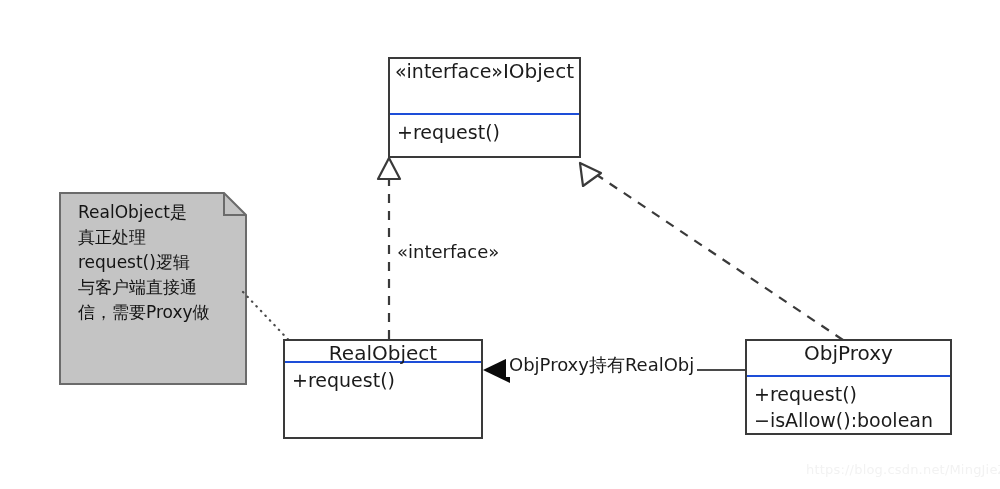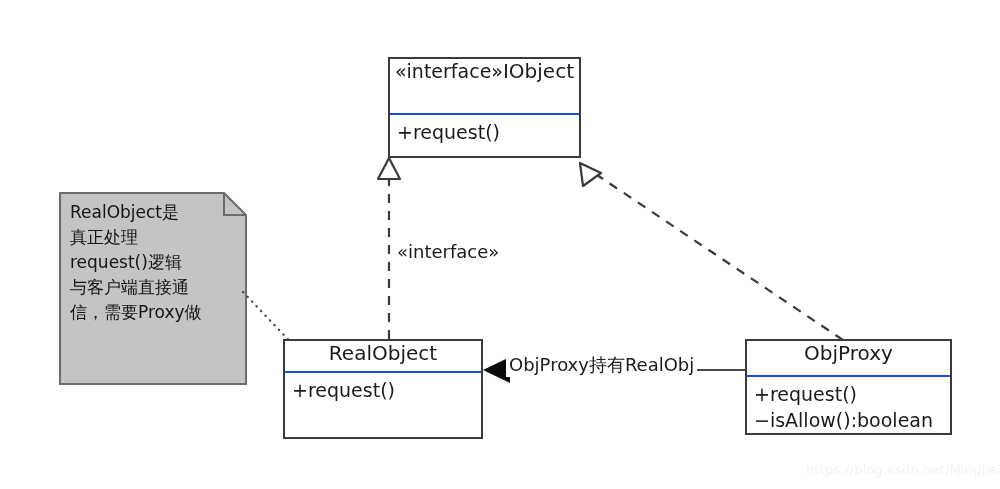--- a/index.html
+++ b/index.html
@@ -64,21 +64,21 @@
   
   #note-box {
     position: absolute;
     left: 60px;
     top: 193px;
     width: 186px;
     height: 191px;
   }
   #note-text {
     position: absolute;
-    left: 10px;
+    left: 18px;
     top: 7px;
     width: 170px;
     font-size: 17px;
     line-height: 25px;
     color: #141414;
     letter-spacing: 0px;
   }
   
   .edge-label {
     position: absolute;
@@ -132,21 +132,21 @@
     <div class="uml-header" style="height:56px;">
       <div class="stereotype">«interface»</div>
       <div class="cls-name">IObject</div>
     </div>
     <div class="uml-body">
       <div class="member">+request()</div>
     </div>
   </div>
 
   <div class="uml-box" id="realobject-box" style="left:283px; top:339px; width:200px; height:100px;">
-    <div class="uml-header" style="height:32px;">
+    <div class="uml-header" style="height:22px;">
       <div class="cls-name">RealObject</div>
     </div>
     <div class="uml-body">
       <div class="member">+request()</div>
     </div>
   </div>
 
   <div class="uml-box" id="objproxy-box" style="left:745px; top:339px; width:207px; height:96px;">
     <div class="uml-header" style="height:36px;">
       <div class="cls-name">ObjProxy</div>

